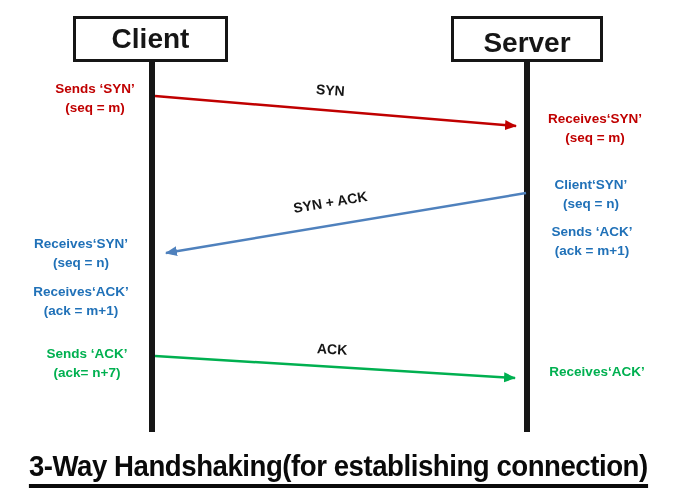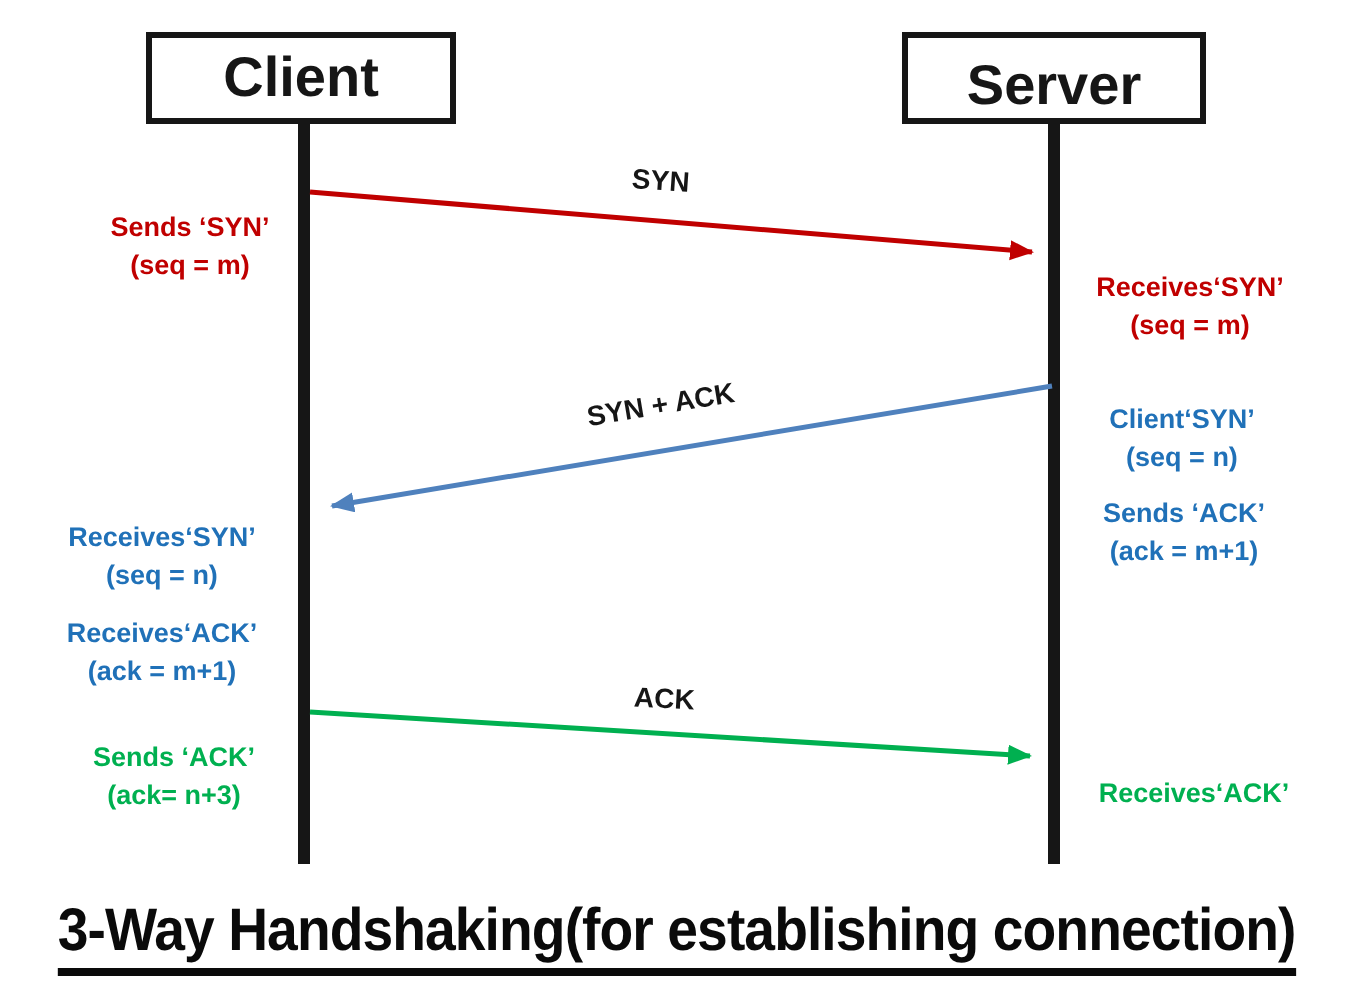--- a/index.html
+++ b/index.html
@@ -44,21 +44,20 @@
   .f-red   { fill: var(--color-red); }
   .f-blue  { fill: var(--color-arrow-blue); }
   .f-green { fill: var(--color-green); }
   .note {
     position: absolute;
     font-weight: bold;
     font-size: 13.5px;
     line-height: 19px;
     text-align: center;
     white-space: nowrap;
-    margin-top: 25px;
   }
   .note span { display: block; }
   .note.red   { color: var(--color-red); }
   .note.blue  { color: var(--color-blue); }
   .note.green { color: var(--color-green); }
   .msg-label {
     position: absolute;
     font-weight: bold;
     font-size: 14px;
     color: var(--color-black);
@@ -130,21 +129,21 @@
   <div class="note blue" style="left:21px; top:234px; width:120px;">
     <span>Receives‘SYN’</span>
     <span>(seq = n)</span>
   </div>
   <div class="note blue" style="left:21px; top:282px; width:120px;">
     <span>Receives‘ACK’</span>
     <span>(ack = m+1)</span>
   </div>
   <div class="note green" style="left:27px; top:344px; width:120px;">
     <span>Sends ‘ACK’</span>
-    <span>(ack= n+3)</span>
+    <span>(ack= n+7)</span>
   </div>
 
   <div class="note red" style="left:534px; top:109px; width:122px;">
     <span>Receives‘SYN’</span>
     <span>(seq = m)</span>
   </div>
   <div class="note blue" style="left:531px; top:175px; width:120px;">
     <span>Client‘SYN’</span>
     <span>(seq = n)</span>
   </div>

